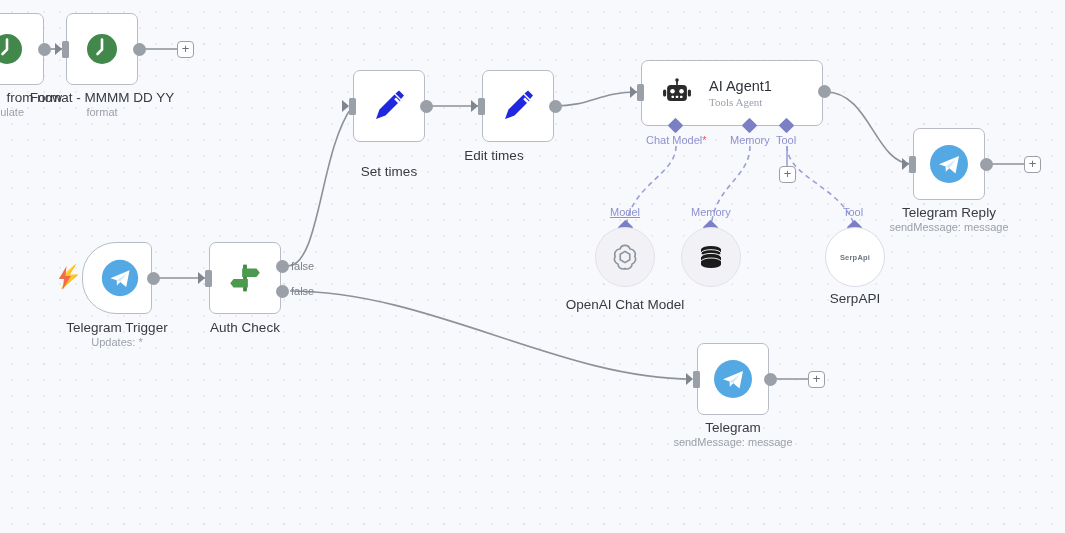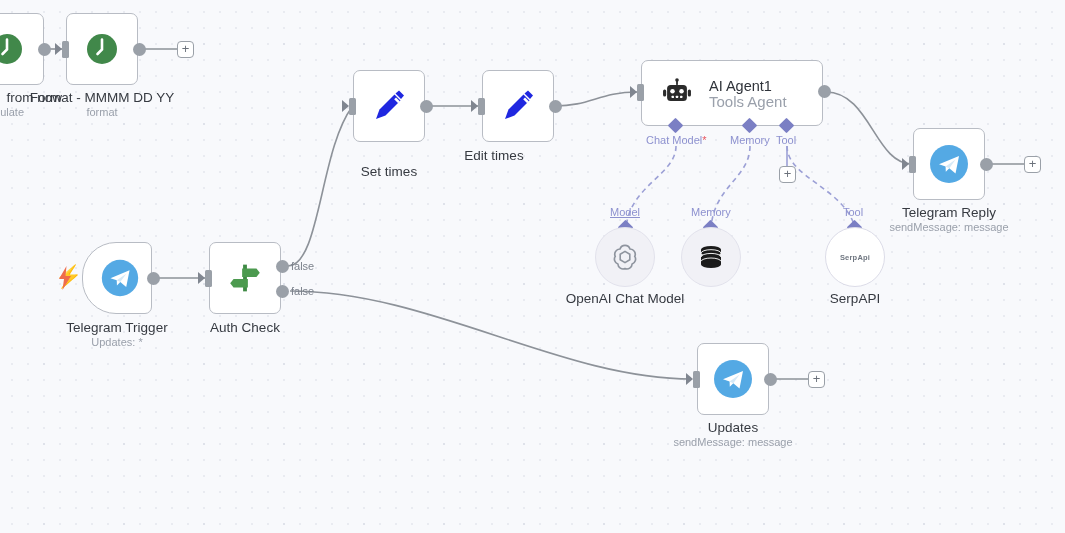--- a/index.html
+++ b/index.html
@@ -144,23 +144,24 @@
     color: #6f7680;
     letter-spacing: 0.2px;
     font-family: "Liberation Sans", sans-serif;
   }
   .agent-title {
     font-size: 14.5px;
     color: #2f333a;
     line-height: 17px;
   }
   .agent-sub {
-    font-size: 15px;
+    font-size: 11px;
     color: #9aa0ab;
     line-height: 14px;
+    font-family: Liberation Serif, serif;
   }
   .bolt {
     position: absolute;
     font-size: 22px;
     color: #ef6c4d;
     line-height: 22px;
   }
 </style>
 </head>
 <body>
@@ -329,21 +330,21 @@
   <div class="node-caption" style="left:185px; top:320px; width:120px;">Auth Check</div>
 
   <div class="diamond" style="left:620px; top:222px;"></div>
   <div class="sub-label" style="left:610px; top:206px;text-decoration:underline;">Model</div>
   <div class="sub-node" style="left:595px; top:227px;">
     <svg width="32" height="32" viewBox="0 0 40 40">
       <path d="M20 5.5 a6.5 6.5 0 0 1 6.2 4.5 M26.2 10 a6.5 6.5 0 0 1 6 9.2 M32.2 19.2 a6.5 6.5 0 0 1 -3.3 9.6 M28.9 28.8 a6.5 6.5 0 0 1 -8.9 5.7 M20 34.5 a6.5 6.5 0 0 1 -8.9 -5.7 M11.1 28.8 a6.5 6.5 0 0 1 -3.3 -9.6 M7.8 19.2 a6.5 6.5 0 0 1 6 -9.2 M13.8 10 a6.5 6.5 0 0 1 6.2 -4.5" fill="none" stroke="#8e949e" stroke-width="2.1" stroke-linecap="round"></path>
       <path d="M20 13 L26 16.5 L26 23.5 L20 27 L14 23.5 L14 16.5 Z" fill="none" stroke="#8e949e" stroke-width="2"></path>
     </svg>
   </div>
-  <div class="node-caption wrap" style="left:560px; top:291px; width:130px;">OpenAI Chat Model</div>
+  <div class="node-caption wrap" style="left:560px; top:297px; width:130px;">OpenAI Chat Model</div>
 
   <div class="diamond" style="left:705px; top:222px;"></div>
   <div class="sub-label" style="left:691px; top:206px;">Memory</div>
   <div class="sub-node" style="left:681px; top:227px;">
     <svg width="30" height="30" viewBox="0 0 36 36">
       <ellipse cx="18" cy="9" rx="12" ry="4.3" fill="#1b1b1b"></ellipse>
       <rect x="6" y="9" width="24" height="4.5" fill="#1b1b1b"></rect>
       <ellipse cx="18" cy="13.5" rx="12" ry="4.3" fill="#1b1b1b" stroke="#ffffff" stroke-width="1.1"></ellipse>
       <ellipse cx="18" cy="18" rx="12" ry="4.3" fill="#1b1b1b" stroke="#ffffff" stroke-width="1.1"></ellipse>
       <rect x="6" y="18" width="24" height="5" fill="#1b1b1b"></rect>
@@ -364,16 +365,16 @@
     <svg width="46" height="46" viewBox="0 0 46 46">
       <circle cx="23" cy="23" r="19" fill="#54a9e4"></circle>
       <path d="M13 23.2 L33 15 L29.5 32.5 L23.3 27.3 L19.8 30.8 L19.6 25.4 Z" fill="#ffffff"></path>
       <path d="M19.6 25.4 L29.6 18.5 L23.3 27.3 Z" fill="#d5e9f7"></path>
     </svg>
   </div>
   <div class="port-arrow" style="left:686px; top:373px;"></div>
   <div class="port-in" style="left:693px; top:371px;"></div>
   <div class="port-out" style="left:764px; top:373px;"></div>
   <div class="plus-btn" style="left:808px; top:371px;">+</div>
-  <div class="node-caption" style="left:663px; top:420px; width:140px;">Updates</div>
+  <div class="node-caption" style="left:663px; top:420px; width:140px;">Telegram</div>
   <div class="node-subcaption" style="left:663px; top:436px; width:140px;">sendMessage: message</div>
 
 </div>
 
 </body></html>

